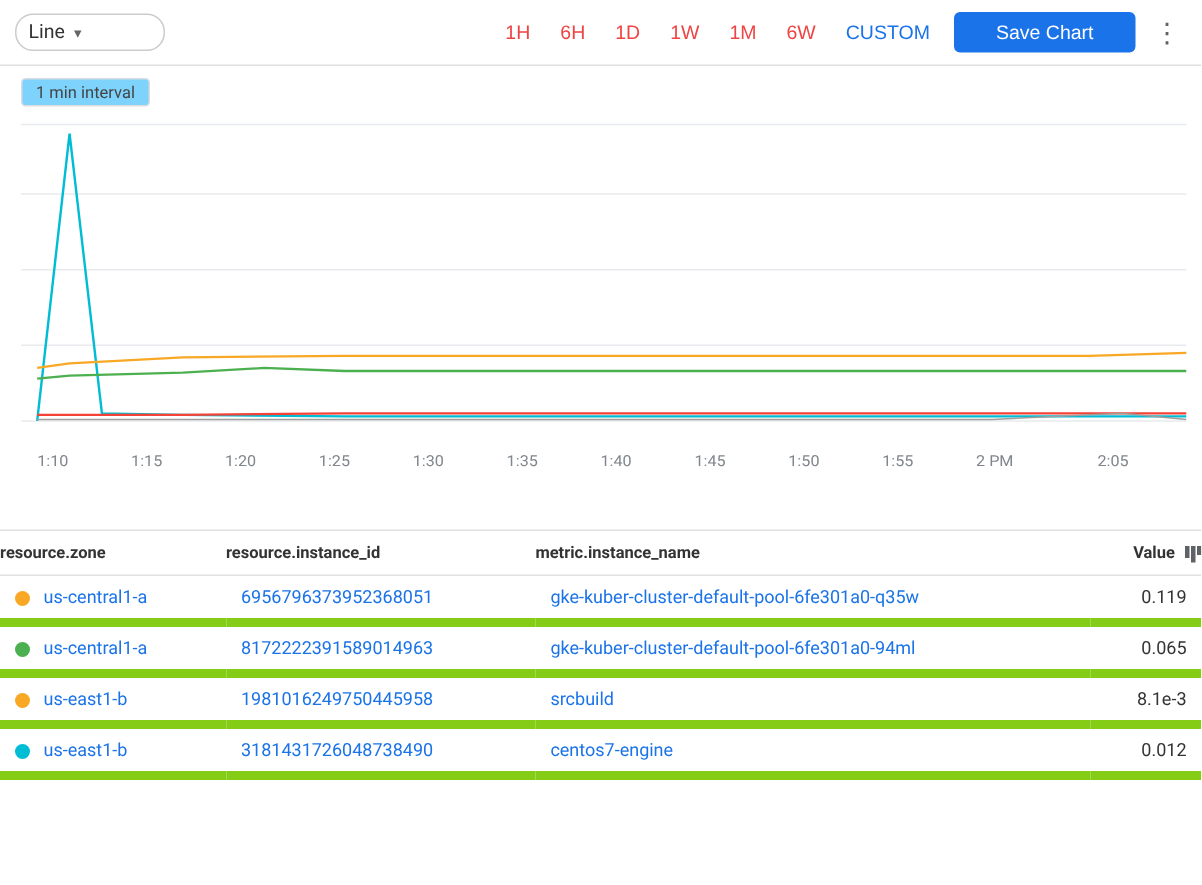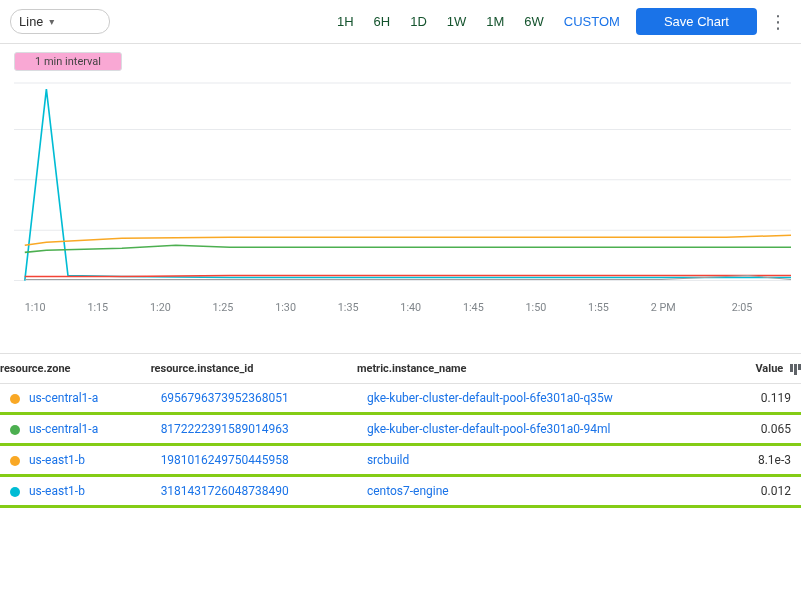--- a/index.html
+++ b/index.html
@@ -29,21 +29,21 @@
     .spacer { flex: 1; }
     .time-buttons {
       display: flex;
       align-items: center;
       gap: 4px;
     }
     .time-btn {
       padding: 4px 8px;
       border: none;
       background: none;
-      color: #14532d;
+      color: #ef4444;
       font-size: 13px;
       cursor: pointer;
       border-radius: 3px;
     }
     .time-btn.active { color: #1a73e8; font-weight: 500; }
     .save-chart-btn {
       background: #1a73e8;
       color: #fff;
       border: none;
       border-radius: 4px;
@@ -63,24 +63,24 @@
 
     
     .chart-container {
       position: relative;
       padding: 8px 50px 30px 14px;
       height: 310px;
       border-bottom: 1px solid #e0e0e0;
     }
     .interval-badge {
       display: inline-block;
-      background: #f9a8d4;
+      background: #7dd3fc;
       border: 1px solid #dadce0;
       border-radius: 3px;
-      padding: 2px 20px;
+      padding: 2px 9px;
       font-size: 11px;
       color: #444;
       margin-bottom: 4px;
     }
     .chart-svg-wrap {
       position: absolute;
       left: 14px;
       right: 10px;
       top: 35px;
       bottom: 22px;
@@ -104,21 +104,21 @@
       color: #333;
       border-bottom: 1px solid #e0e0e0;
       background: #fff;
     }
     .data-table th.value-col {
       text-align: right;
     }
     .data-table td {
       padding: 7px 10px;
       font-size: 12px;
-      border-bottom: 3px solid #84cc16;
+      border-bottom: 6px solid #84cc16;
     }
     .data-table td.value-col {
       text-align: right;
       font-size: 12px;
     }
     .dot {
       display: inline-block;
       width: 10px;
       height: 10px;
       border-radius: 50%;

